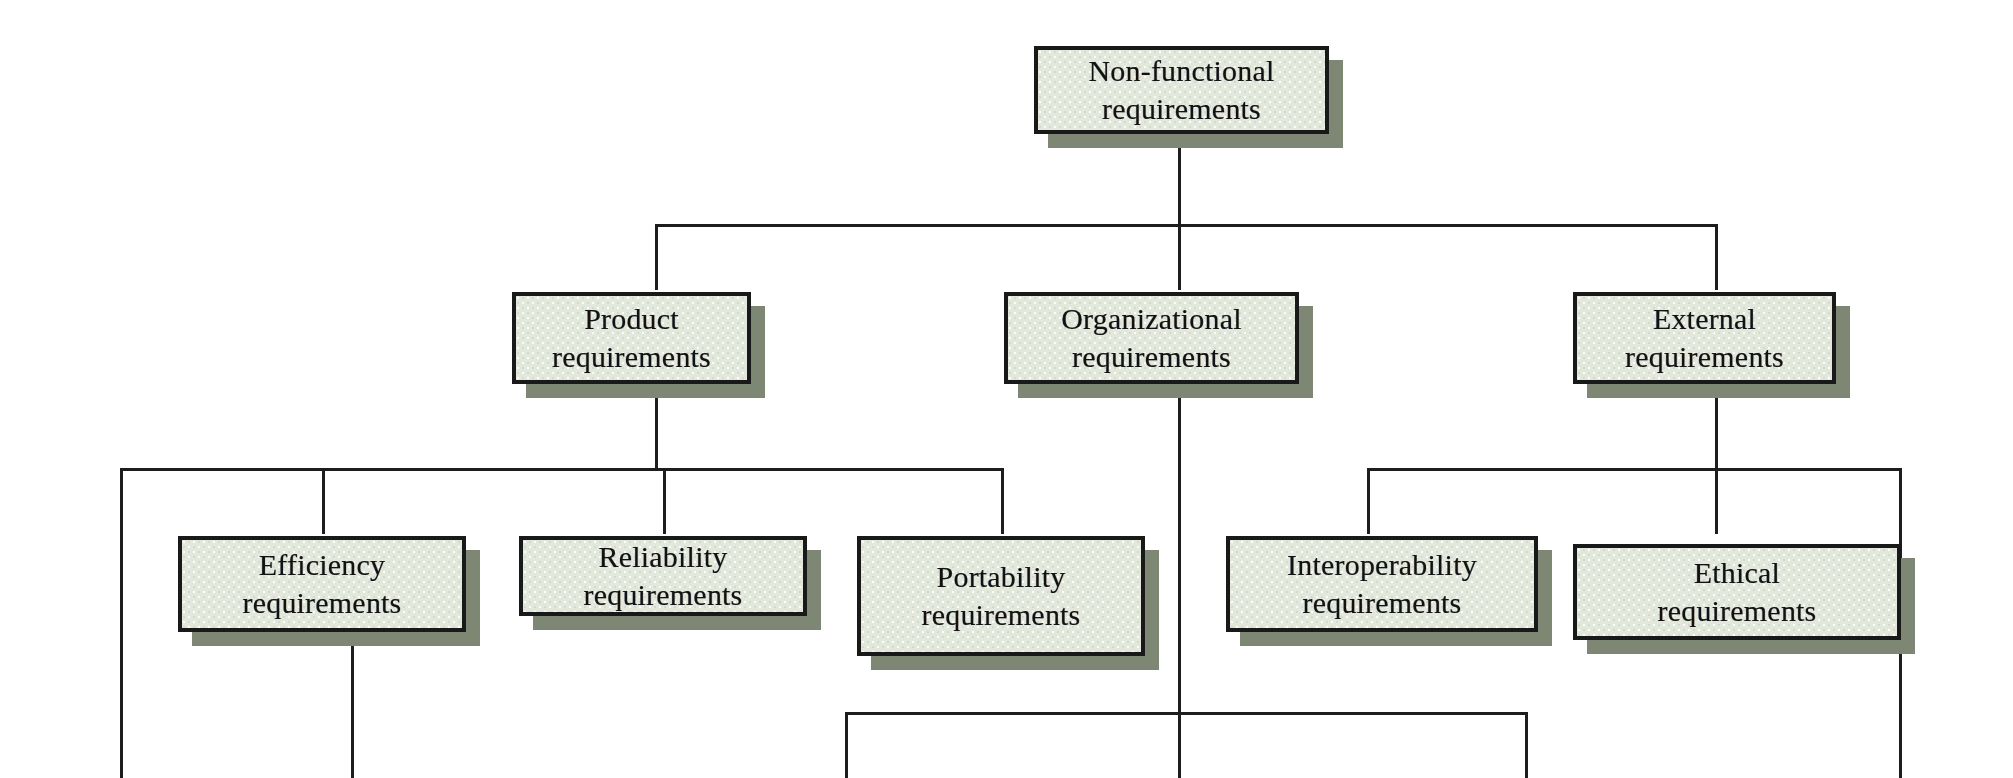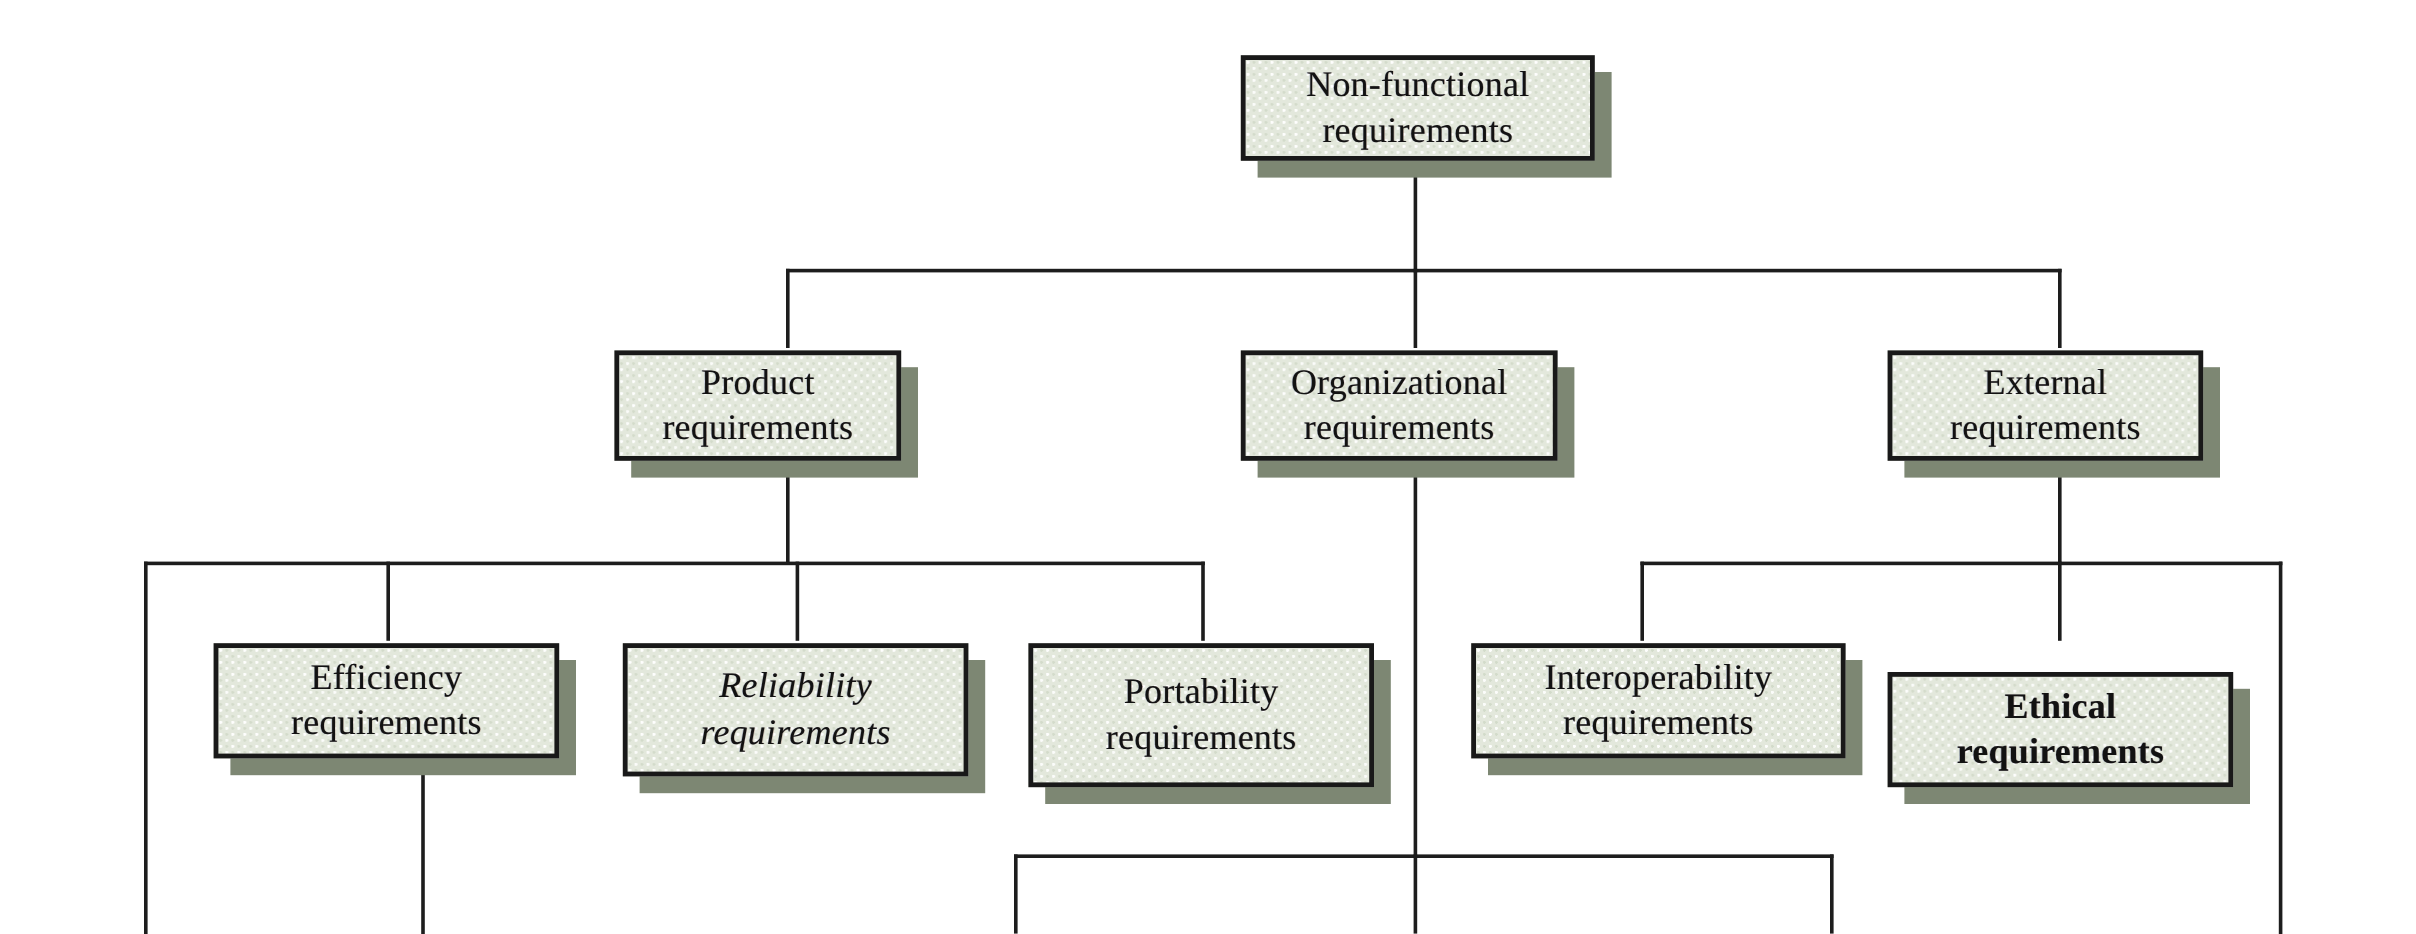--- a/index.html
+++ b/index.html
@@ -112,21 +112,21 @@
   </div>
 
   <div class="node" style="left:512px; top:248px; width:239px; height:92px;">
     <div class="shadow"></div>
     <div class="box">
       <div class="label">Product
 requirements</div>
     </div>
   </div>
 
-  <div class="node" style="left:1034px; top:248px; width:264px; height:92px;padding-left:44px;">
+  <div class="node" style="left:1004px; top:248px; width:295px; height:92px;padding-left:44px;">
     <div class="shadow"></div>
     <div class="box">
       <div class="label">Organizational
 requirements</div>
     </div>
   </div>
 
   <div class="node" style="left:1573px; top:248px; width:263px; height:92px;">
     <div class="shadow"></div>
     <div class="box">
@@ -136,21 +136,21 @@
   </div>
 
   <div class="node" style="left:178px; top:492px; width:288px; height:96px;">
     <div class="shadow"></div>
     <div class="box">
       <div class="label">Efficiency
 requirements</div>
     </div>
   </div>
 
-  <div class="node" style="left:519px; top:492px; width:288px; height:111px;font-style:italic;">
+  <div class="node" style="left:519px; top:492px; width:288px; height:80px;">
     <div class="shadow"></div>
     <div class="box">
       <div class="label">Reliability
 requirements</div>
     </div>
   </div>
 
   <div class="node" style="left:857px; top:492px; width:288px; height:120px;">
     <div class="shadow"></div>
     <div class="box">
@@ -160,21 +160,21 @@
   </div>
 
   <div class="node" style="left:1226px; top:492px; width:312px; height:96px;">
     <div class="shadow"></div>
     <div class="box">
       <div class="label">Interoperability
 requirements</div>
     </div>
   </div>
 
-  <div class="node" style="left:1573px; top:516px; width:288px; height:96px;font-weight:bold;">
+  <div class="node" style="left:1573px; top:500px; width:328px; height:96px;">
     <div class="shadow"></div>
     <div class="box">
       <div class="label">Ethical
 requirements</div>
     </div>
   </div>
 
   <div class="node" style="left:-22px; top:736px; width:288px; height:96px;">
     <div class="shadow"></div>
     <div class="box">

